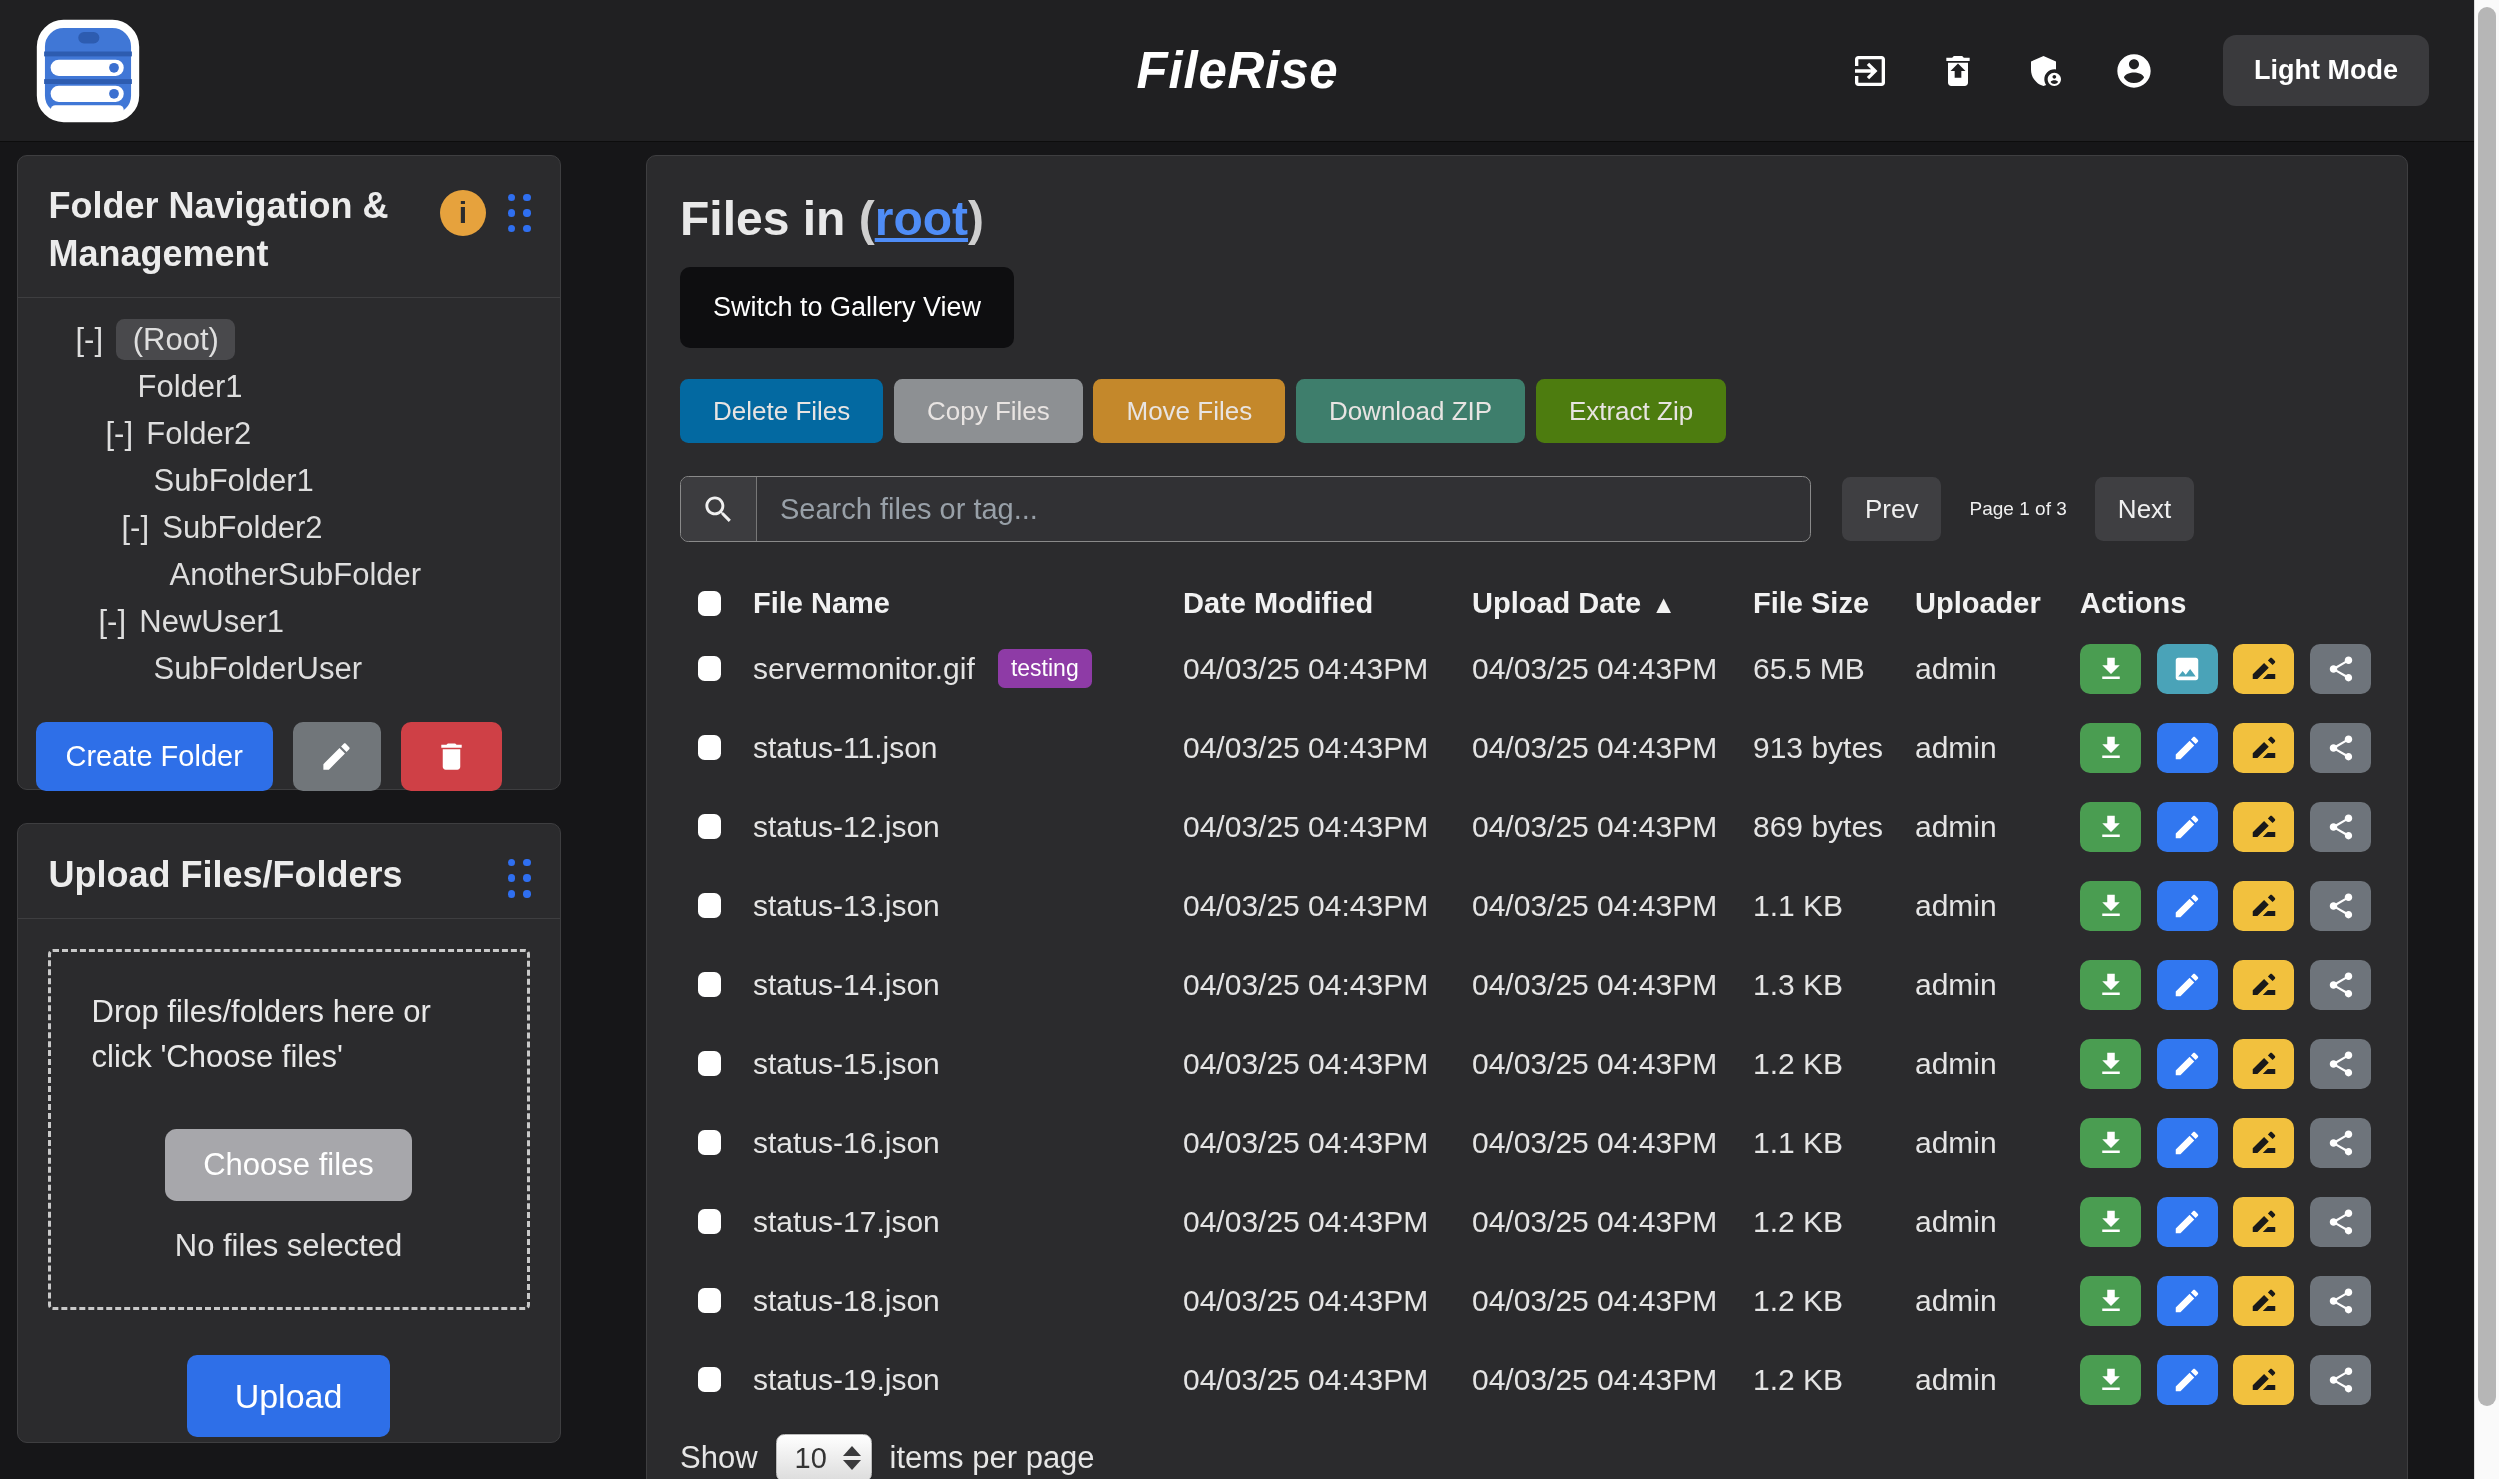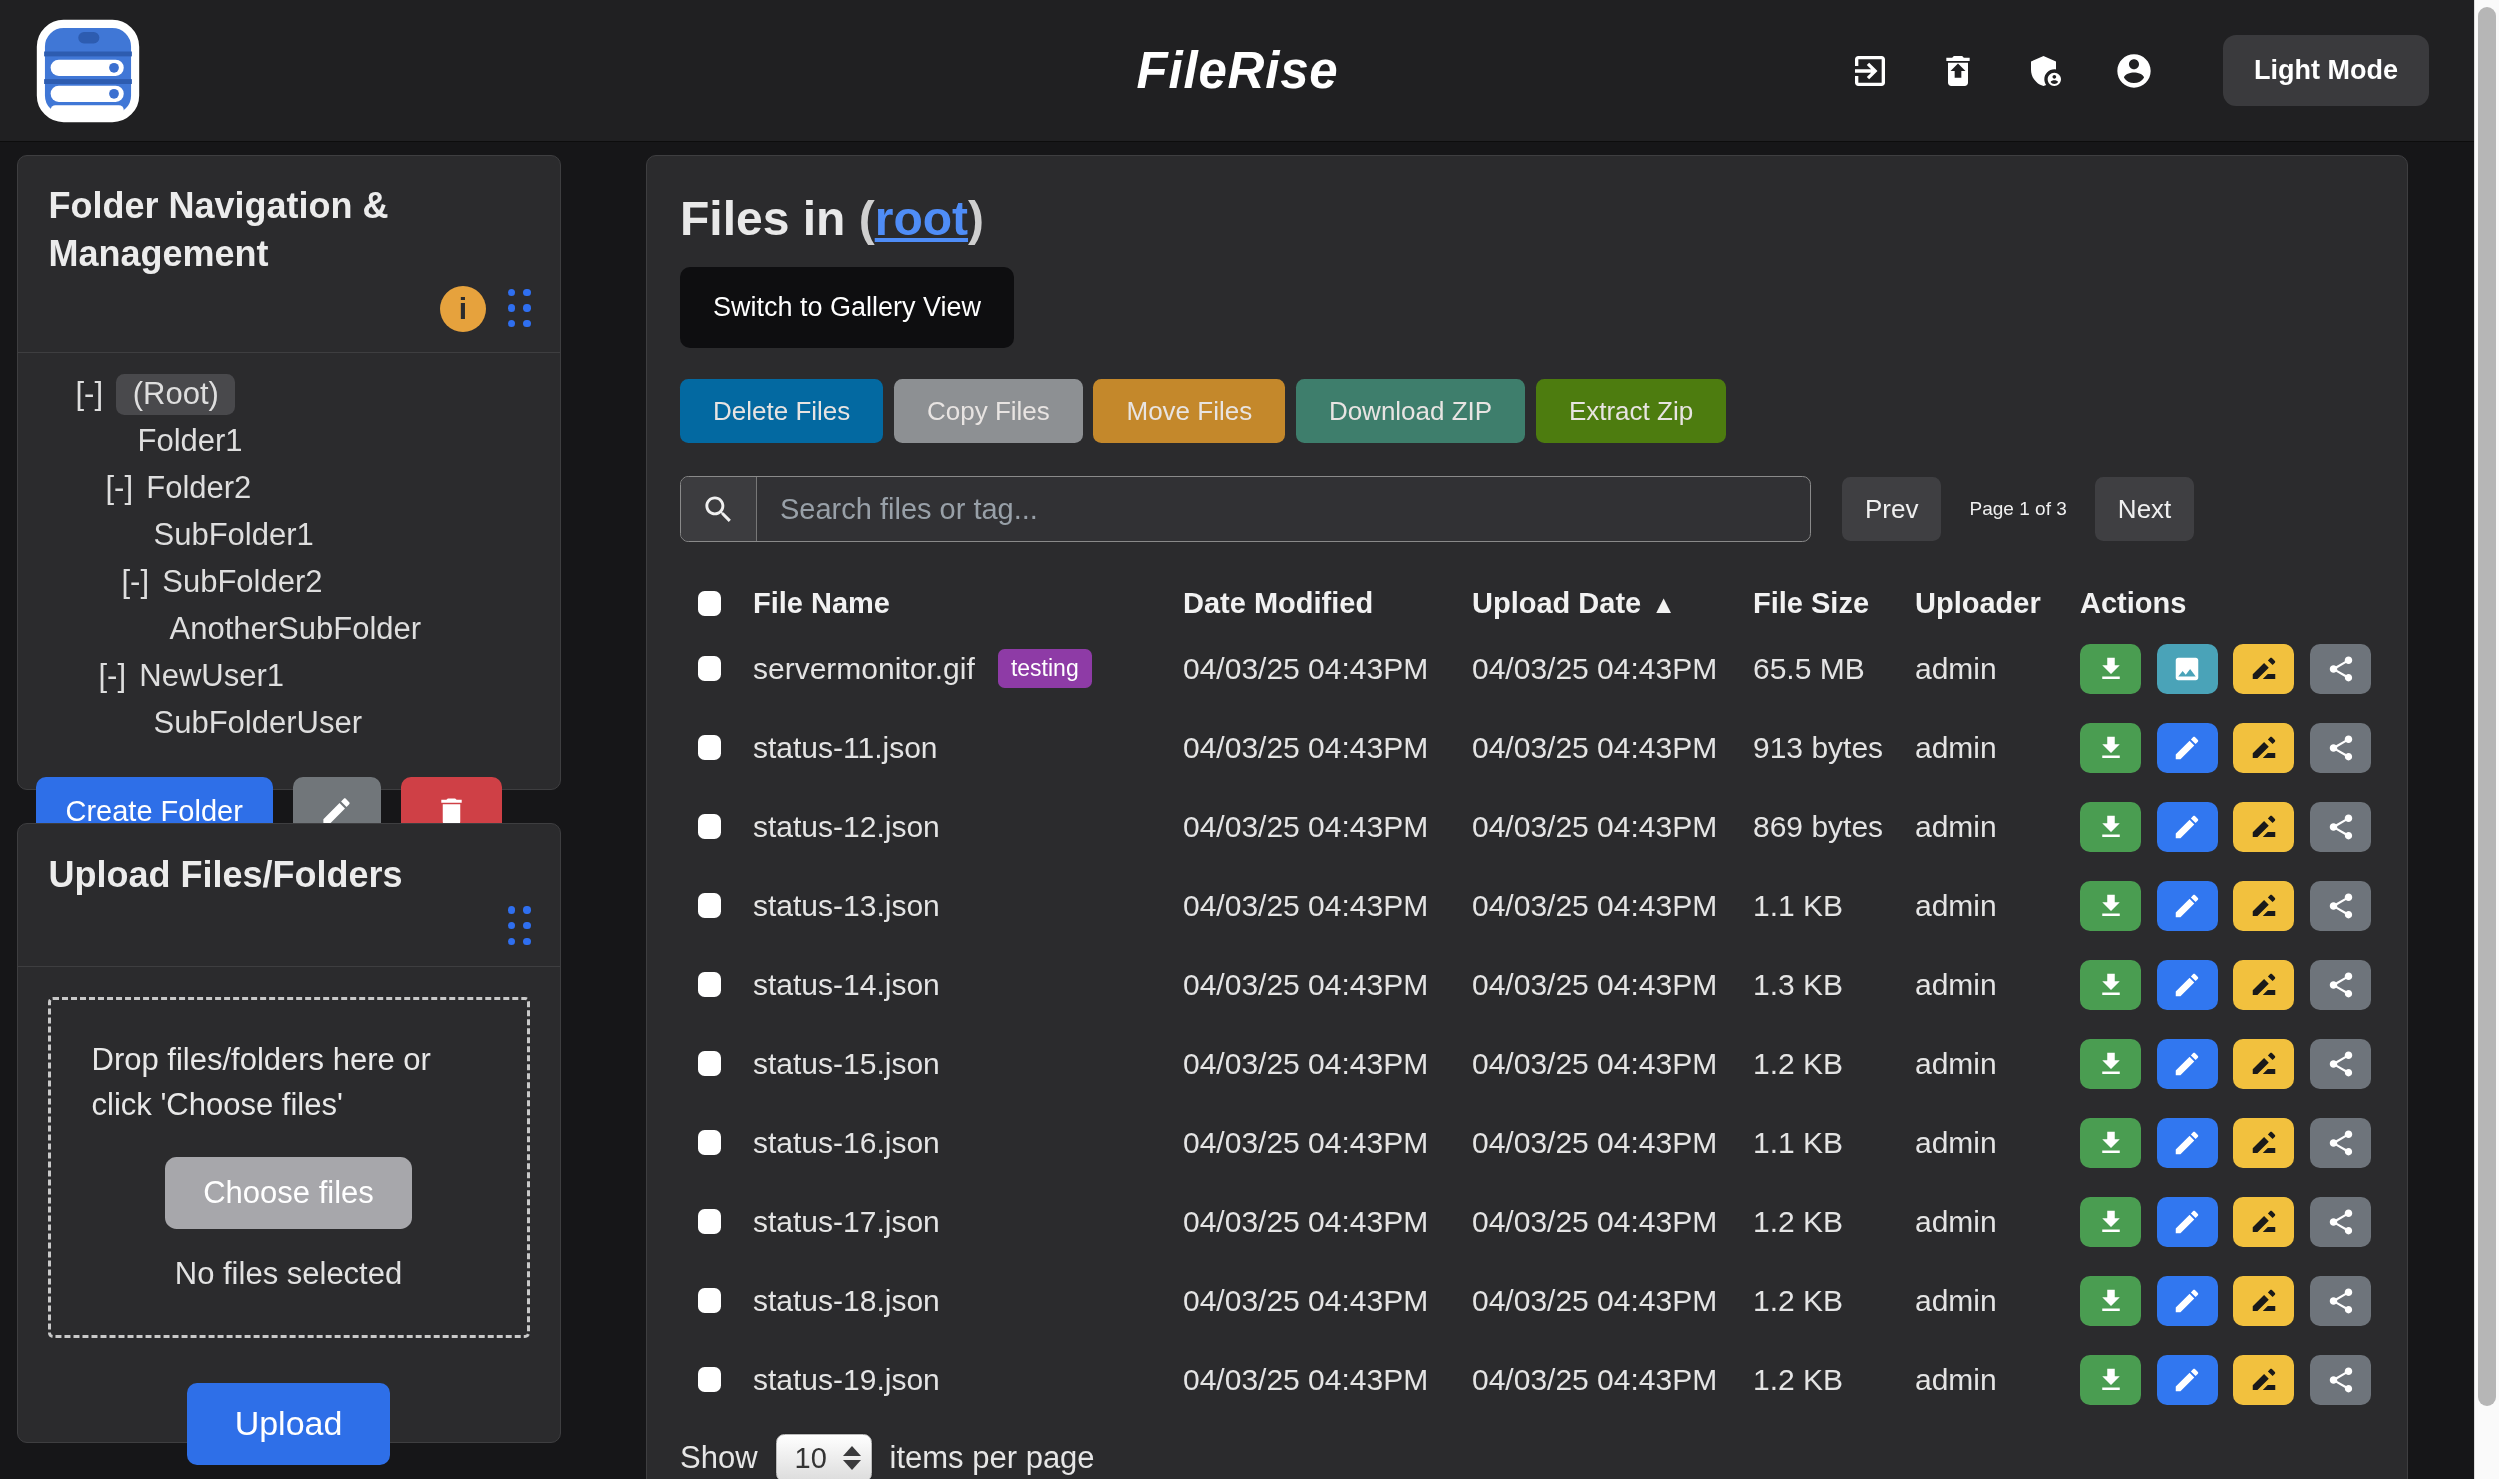--- a/index.html
+++ b/index.html
@@ -24,21 +24,21 @@
     background:#fafafa; border-left:0.8px solid #dcdcdc; }
   .scrollbar-thumb { position:absolute; top:6.6px; left:3.3px; width:17.4px; height:1399px;
     background:#b6b6b6; border-radius:9px; }
 
   
   .content { position:absolute; top:144px; left:0; width:2475px; height:1336px; overflow:hidden; }
   .panel, .main-card { background:#2b2b2d; border:1.7px solid #3e3e40; border-radius:10px; position:absolute; }
 
   
   .folder-panel { left:16.5px; top:10.7px; width:544px; height:635px; }
-  .panel-header { display:flex; align-items:flex-start; padding:26.5px 28px 20px 31px;flex-direction:column; }
+  .panel-header { display:flex; align-items:flex-start; padding:26.5px 28px 20px 31px; }
   .panel-title { font-size:36px; font-weight:bold; color:#ececec; line-height:1.32; width:355px; }
   .panel-header-icons { margin-left:auto; display:flex; gap:21.5px; align-items:center; margin-top:8.3px; }
   .info-badge { width:46px; height:46px; border-radius:50%; background:#e6a23d;
     display:flex; align-items:center; justify-content:center;
     color:#2b2b2d; font-size:30px; font-weight:bold; cursor:pointer; }
   .drag-handle { display:grid; grid-template-columns:repeat(2,8.3px); grid-auto-rows:8.3px;
     gap:7.4px; cursor:grab; }
   .drag-handle i { width:7.4px; height:7.4px; border-radius:50%; background:#2f6ff0; }
   .panel-divider { border-top:1.7px solid #3e3e40; }
   .tree { padding:18px 0 0 0; }
@@ -52,21 +52,21 @@
     display:flex; align-items:center; justify-content:center; cursor:pointer; }
   .icon-btn svg { width:35px; height:35px; fill:#fff; }
   .rename-folder-btn { background:#71767a; }
   .delete-folder-btn { background:#cf4046; width:101px; }
 
   
   .upload-panel { left:16.5px; top:679px; width:544px; height:620px; }
   .dropzone { margin:30px 30px 0 30px; border:3.3px dashed #c9c9c9; border-radius:5px;
     padding:38px 41px 43px 41px; }
   .dropzone-text { font-size:31px; color:#e8e8e8; line-height:1.45; width:364px; }
-  .choose-files-btn { display:block; margin:29px auto 0 auto; background:#a7a7ab; border:none;
+  .choose-files-btn { display:block; margin:49px auto 0 auto; background:#a7a7ab; border:none;
     color:#fff; font-family:inherit; font-size:31px; padding:18px 38px; border-radius:11.6px; cursor:pointer; }
   .no-files { text-align:center; margin-top:27px; font-size:31px; color:#e2e2e2; }
   .upload-btn { display:block; margin:45px auto 0 auto; background:#2e6fe8; border:none;
     color:#fff; font-family:inherit; font-size:34px; font-weight:500; padding:21.5px 48px;
     border-radius:10px; cursor:pointer; }
 
   
   .main-card { left:646px; top:10.7px; width:1762px; height:1372px; padding:35px 33px; }
   .files-heading { font-size:48px; font-weight:bold; color:#e9e9e9; }
   .files-heading .paren { color:#cfcfcf; }

